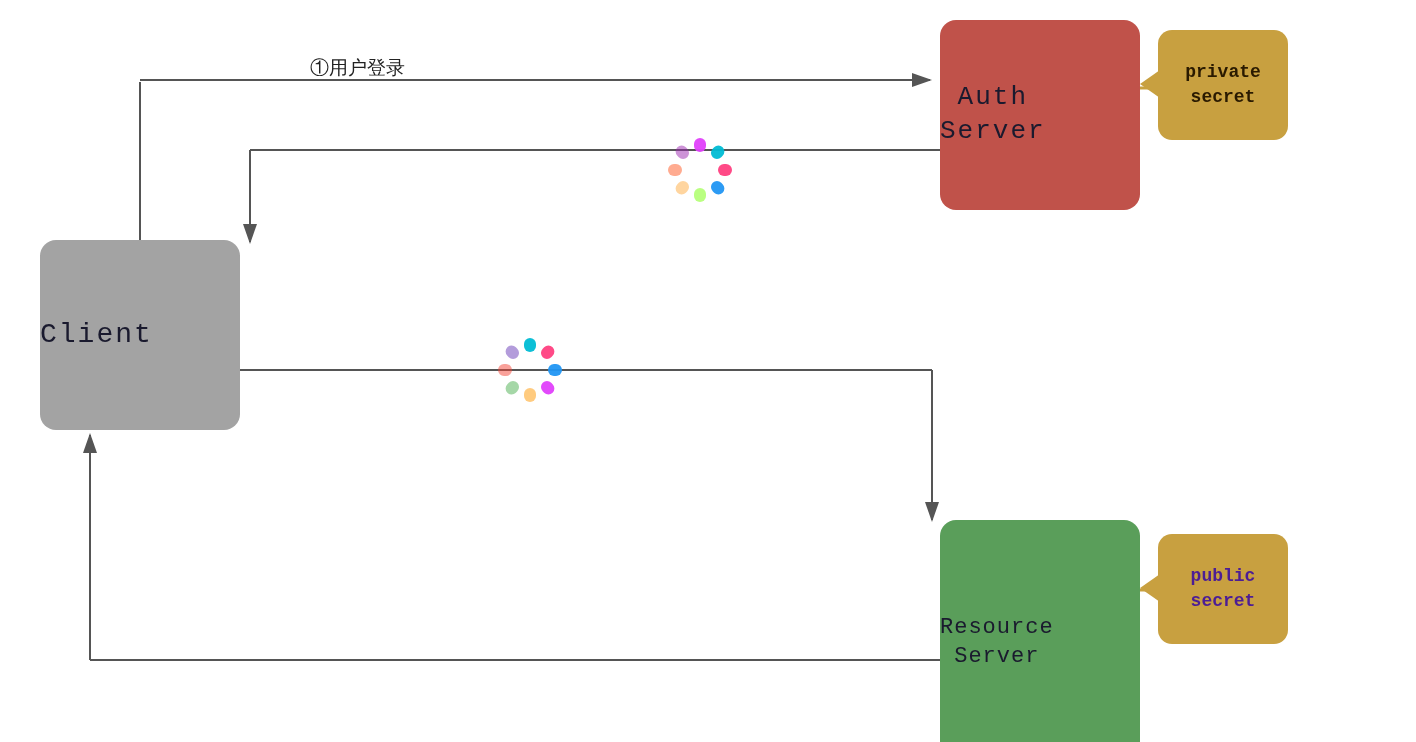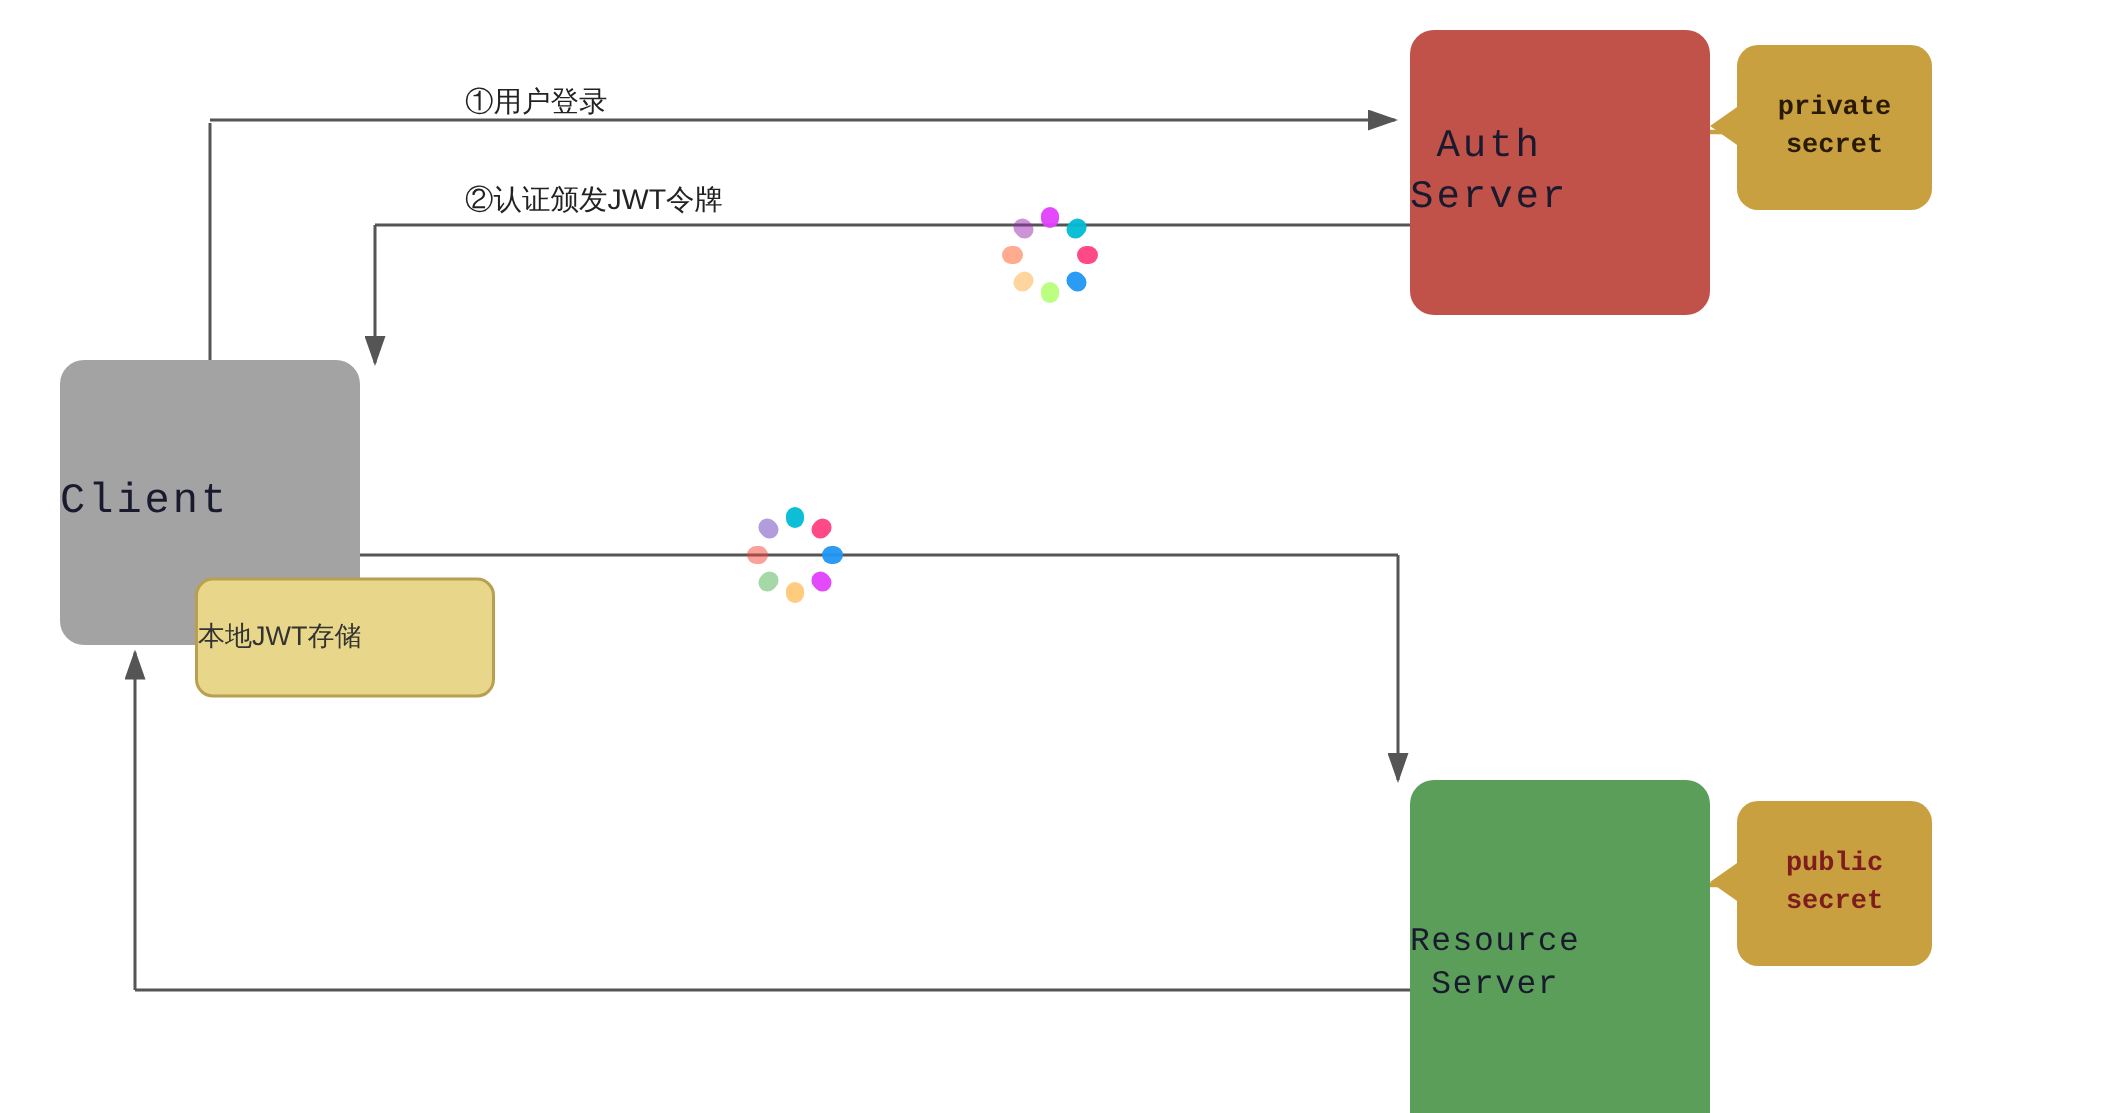--- a/index.html
+++ b/index.html
@@ -111,21 +111,21 @@
       top: 40px;
       border-top: 14px solid transparent;
       border-bottom: 14px solid transparent;
       border-right: 20px solid #c8a040;
     }
 
     .public-secret {
       width: 130px;
       height: 110px;
       background: #c8a040;
-      color: #7f1d1d;
+      color: #4c1d95;
       left: 1158px;
       top: 534px;
       border-radius: 14px;
     }
     .public-secret::before {
       left: -18px;
       top: 40px;
       border-top: 14px solid transparent;
       border-bottom: 14px solid transparent;
       border-right: 20px solid #c8a040;
@@ -194,39 +194,33 @@
   </div>
 
   <div class="box auth-box">
     <span>Auth<br>Server</span>
   </div>
 
   <div class="box resource-box">
     <span>Resource<br>Server</span>
   </div>
 
-  <div class="jwt-storage-box box">
-    <span>本地JWT存储</span>
-  </div>
 
   <div class="speech-bubble private-secret">
     <span>private<br>secret</span>
   </div>
 
   <div class="speech-bubble public-secret">
     <span>public<br>secret</span>
   </div>
 
   <div class="arrow-label" style="left: 310px; top: 55px;">
     <span>①用户登录</span>
   </div>
 
-  <div class="arrow-label" style="left: 310px; top: 120px;">
-    <span>②认证颁发JWT令牌</span>
-  </div>
 
 
 
   <div class="spinner" style="left: 660px; top: 130px;">
     <svg width="80" height="80" viewBox="0 0 80 80">
 
       <g transform="translate(40,40)">
         <rect x="-6" y="-32" width="12" height="14" rx="6" fill="#e040fb" transform="rotate(0)" opacity="0.95"></rect>
         <rect x="-6" y="-32" width="12" height="14" rx="6" fill="#00bcd4" transform="rotate(45)" opacity="0.95"></rect>
         <rect x="-6" y="-32" width="12" height="14" rx="6" fill="#ff4081" transform="rotate(90)" opacity="0.95"></rect>

